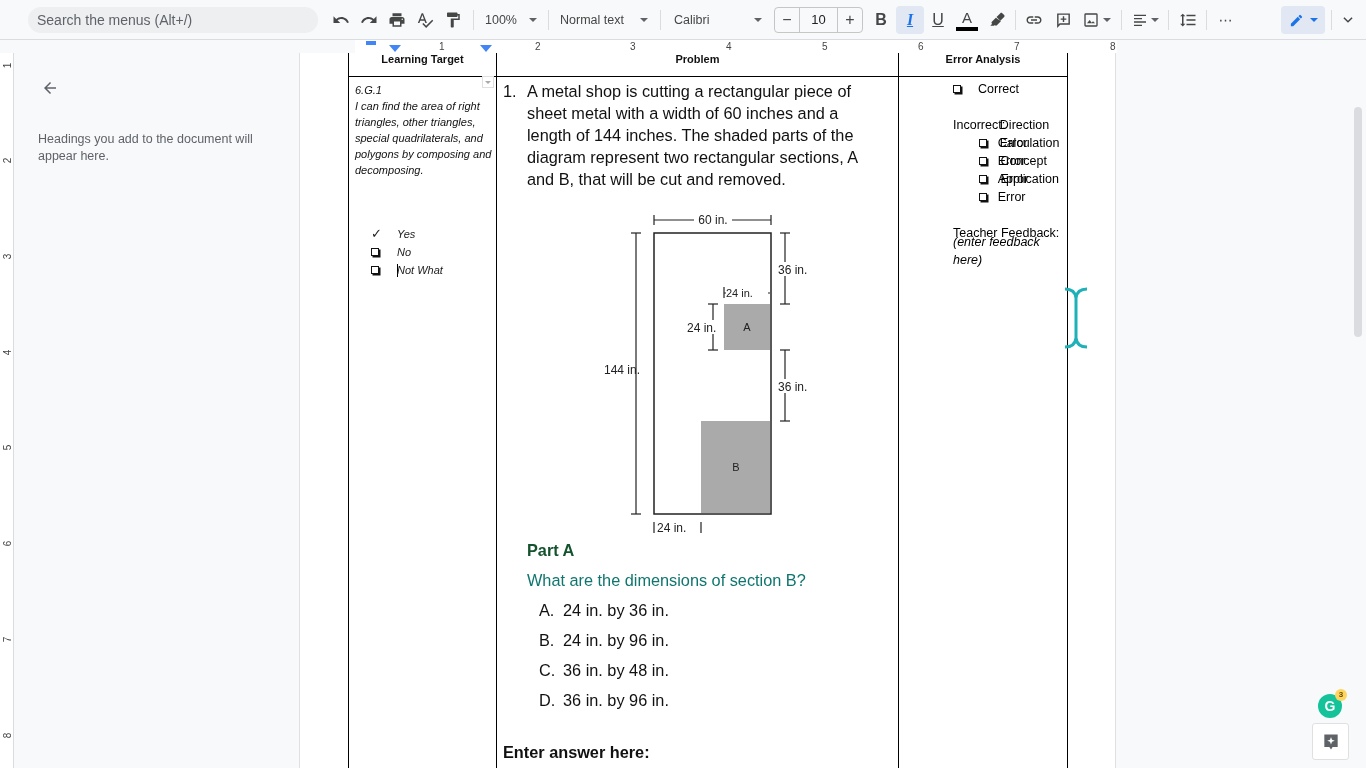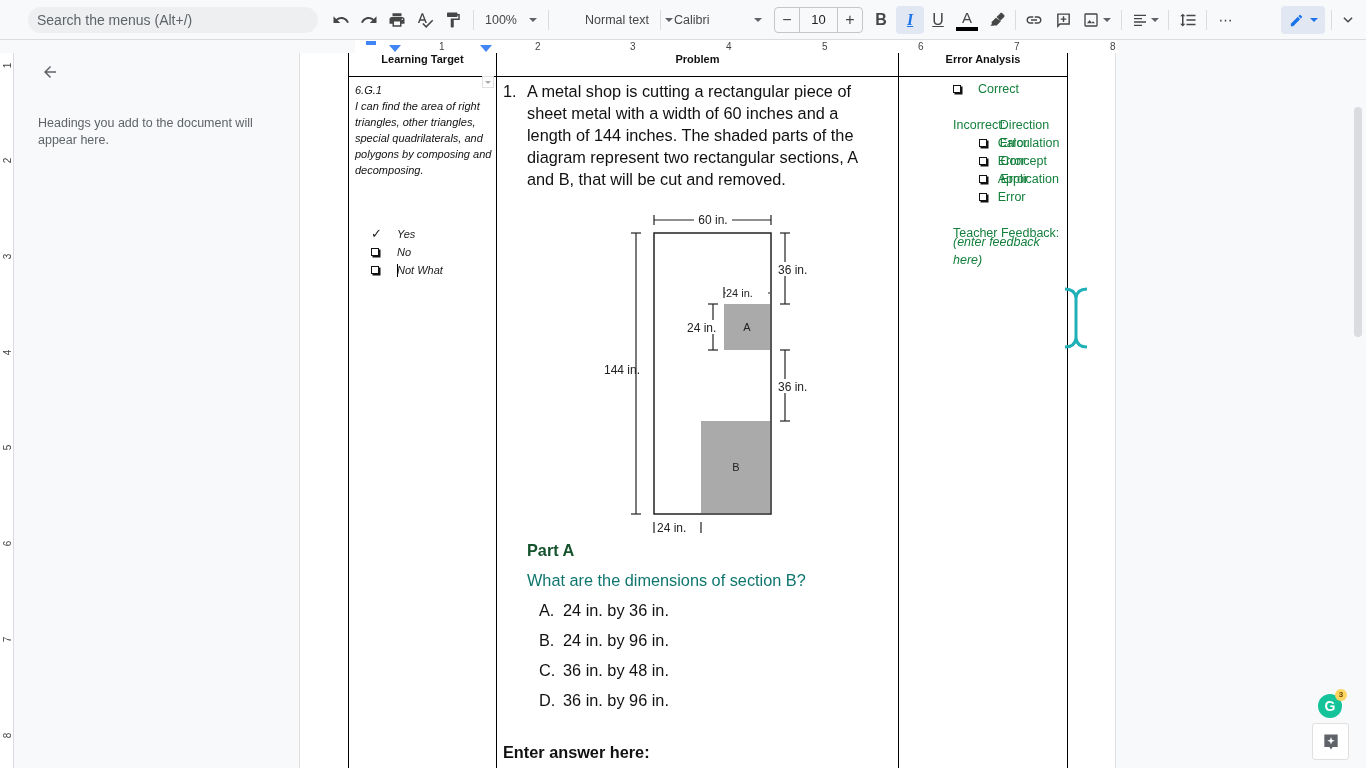--- a/index.html
+++ b/index.html
@@ -21,21 +21,21 @@
   
   .hruler { position: absolute; left: 299px; top: 40px; width: 817px; height: 13px; background: #f8f9fa; }
   .hruler .white { position: absolute; left: 56px; top: 0; width: 762px; height: 13px; background: #fff; }
   .hruler .num { position: absolute; top: 0; font-size: 10px; color: #444; line-height: 13px; }
 
   
   .vruler { position: absolute; left: 0; top: 53px; width: 14px; height: 715px; background: #fff; border-right: 1px solid #dadce0; }
   .vruler .num { position: absolute; left: 2px; font-size: 10px; color: #444; transform: rotate(-90deg); width: 10px; text-align: center; }
 
   
-  .outline { position: absolute; left: 15px; top: 37px; width: 284px; height: 715px; }
+  .outline { position: absolute; left: 15px; top: 53px; width: 284px; height: 715px; }
   .outline .back { position: absolute; left: 26px; top: 26px; }
   .outline .msg { position: absolute; left: 23px; top: 78px; width: 240px; font-size: 12.5px; line-height: 17px; color: #5f6368; }
 
   
   .page { position: absolute; left: 299px; top: 53px; width: 817px; height: 715px; background: #fff; border-left: 1px solid #e0e0e0; border-right: 1px solid #e0e0e0; overflow: hidden; }
   .tbl { position: absolute; left: 48px; top: -5px; width: 720px; height: 725px; border: 1px solid #000; }
   .col-line { position: absolute; top: 0; bottom: 0; width: 1px; background: #000; }
   .hdr-line { position: absolute; left: 0; right: 0; top: 27px; height: 1px; background: #000; }
   .hdr { position: absolute; top: 4px; font-family: "Liberation Sans", sans-serif; font-weight: bold; font-size: 11px; text-align: center; color: #111; }
 
@@ -53,21 +53,21 @@
 
   .diagram { position: absolute; left: 300px; top: 158px; width: 230px; height: 330px; }
 
   .partA { position: absolute; left: 178px; top: 492px; font-size: 16.3px; font-weight: bold; color: #14532d; }
   .question { position: absolute; left: 178px; top: 522px; font-size: 16.3px; color: #0f766e; }
   .choices { position: absolute; left: 190px; top: 552px; font-size: 16.3px; color: #111; }
   .choices .ch { height: 30px; display: flex; }
   .choices .letter { width: 24px; }
   .enter { position: absolute; left: 154px; top: 694px; font-size: 16.3px; font-weight: bold; color: #111; }
 
-  .ea { position: absolute; left: 604px; top: 31px; font-size: 12.5px; line-height: 18px; color: #15803d; }
+  .ea { position: absolute; left: 604px; top: 31px; font-size: 12.5px; line-height: 18px; color: #000000; }
   .ea .row { display: flex; align-items: center; height: 18px; }
   .ea .sub { padding-left: 26px; align-items: flex-end; }
   .ea .chkbox { width: 25px; }
 
   .cursor { position: absolute; left: 1063px; top: 286px; }
 
   
   .scrollbar { position: absolute; left: 1354px; top: 107px; width: 8px; height: 230px; background: #dadce0; border-radius: 4px; }
 
   .grammarly { position: absolute; left: 1318px; top: 694px; width: 24px; height: 24px; border-radius: 50%; background: #15c39a; display:flex; align-items:center; justify-content:center; color:#fff; font-weight:bold; font-size: 14px; }
@@ -108,21 +108,21 @@
       </svg>
   </div>
   <div class="sep" style="left:473px;"></div>
 
   <div class="tb" style="left:482px;width:58px;gap:12px;">
     <span class="dd-label">100%</span>
     <span class="caret"></span>
   </div>
   <div class="sep" style="left:548px;"></div>
 
-  <div class="tb" style="left:581px;width:96px;justify-content:space-between;padding:0 4px;text-align:center;">
+  <div class="tb" style="left:556px;width:96px;justify-content:space-between;padding:0 4px;text-align:center;">
     <span class="dd-label">Normal text</span>
     <span class="caret"></span>
   </div>
   <div class="sep" style="left:660px;"></div>
 
   <div class="tb" style="left:668px;width:98px;justify-content:space-between;padding:0 4px 0 6px;">
     <span class="dd-label">Calibri</span>
     <span class="caret"></span>
   </div>
 

